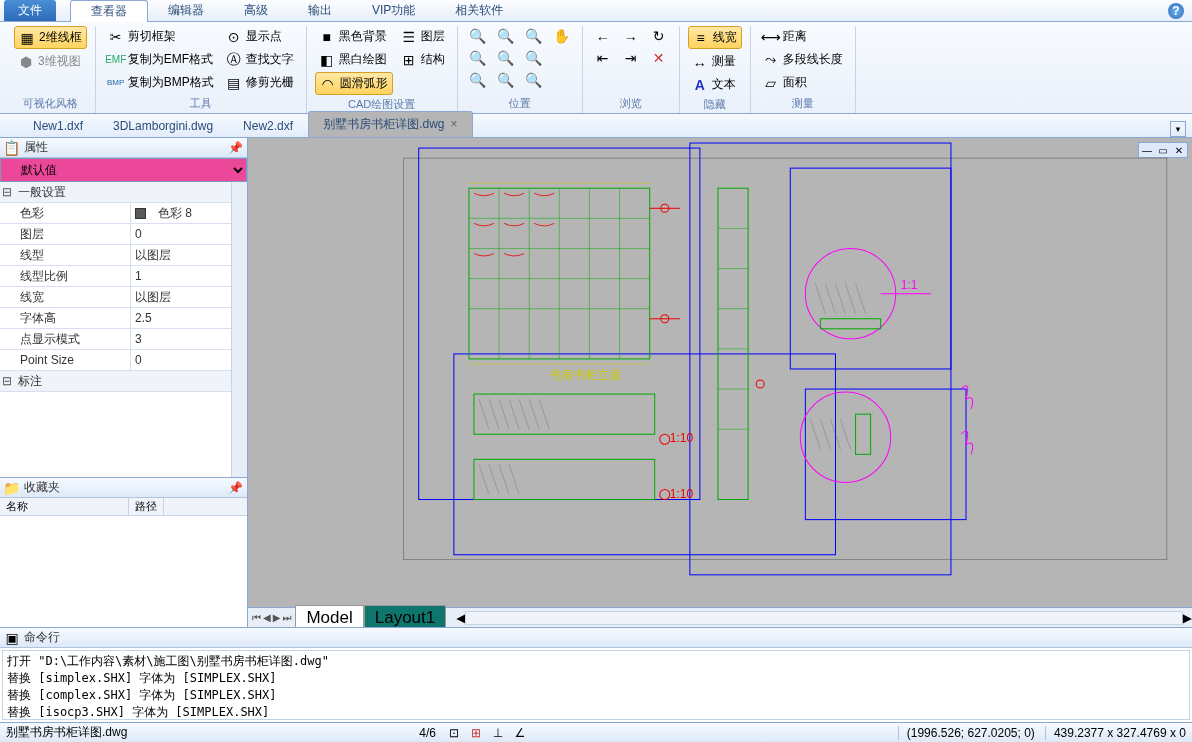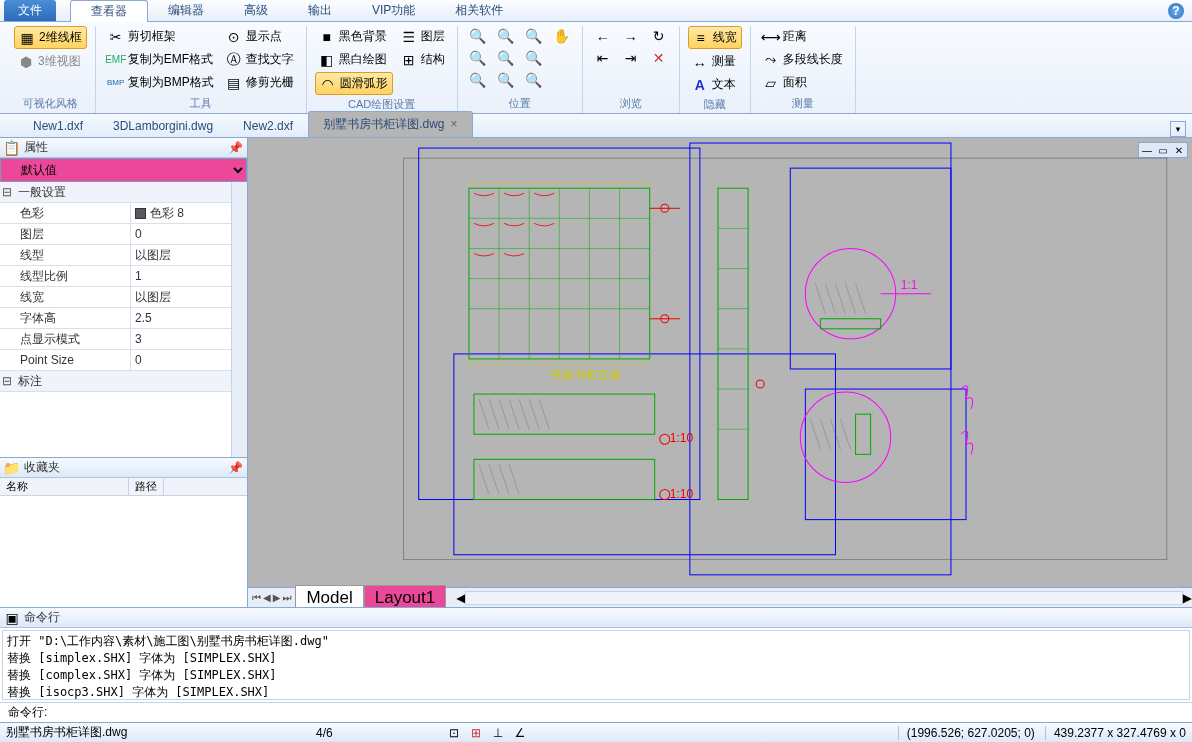--- a/index.html
+++ b/index.html
@@ -27,46 +27,46 @@
 .panel-header{height:20px;background:linear-gradient(#f6faff,#dde9f8);border-bottom:1px solid #b0c3dc;display:flex;align-items:center;padding:0 4px;gap:4px}
 .panel-header .title{flex:1;color:#333}
 .panel-header .pin{color:#666;cursor:pointer}
 .prop-select{width:100%;height:24px;border:1px solid #7a99c2;background:#ec4899;padding:0 16px}
 .prop-table{flex:1;overflow:auto;background:#fff;position:relative}
 .prop-row{display:flex;border-bottom:1px solid #d6e0ee;height:21px;align-items:center}
 .prop-row.section{background:#f0f4fa}
 .prop-row .expand{width:14px;text-align:center;color:#555}
 .prop-row .key{width:130px;padding-left:20px;color:#333}
 .prop-row.section .key{padding-left:4px;font-weight:normal}
-.prop-row .val{flex:1;padding-left:4px;color:#333;border-left:1px solid #d6e0ee;height:100%;display:flex;align-items:center;gap:4px}
+.prop-row .val{flex:1;padding-left:4px;color:#333;border-left:1px solid #d6e0ee;height:100%;display:flex;align-items:center;gap:12px}
 .color-swatch{width:11px;height:11px;background:#5a5a5a;border:1px solid #333}
 .prop-scroll{position:absolute;right:0;top:0;width:16px;height:100%;background:#e8eef7;border-left:1px solid #c5d4e8}
 .fav-panel{height:150px;display:flex;flex-direction:column;border-top:1px solid #8ba8d1}
 .fav-headers{display:flex;background:#f0f4fa;border-bottom:1px solid #c5d4e8;height:18px}
 .fav-headers span{padding:1px 6px;border-right:1px solid #c5d4e8;font-size:11px}
 .fav-headers span:first-child{width:129px}
 .canvas-area{flex:1;display:flex;flex-direction:column;background:#b5b5b5;position:relative}
 .canvas-ctrl{position:absolute;top:4px;right:4px;display:flex;gap:2px;background:#dde9f8;border:1px solid #8ba8d1;padding:1px}
 .canvas-ctrl span{width:14px;height:12px;display:flex;align-items:center;justify-content:center;font-size:10px;cursor:pointer}
 .drawing{flex:1;position:relative;overflow:hidden}
 .drawing svg{position:absolute;inset:0}
 .layout-tabs{height:20px;background:#e8eef7;display:flex;align-items:center;border-top:1px solid #8ba8d1}
 .layout-tabs .lt-nav{display:flex;gap:2px;padding:0 4px}
 .layout-tabs .lt-nav span{cursor:pointer;color:#555;font-size:10px}
 .layout-tab{padding:2px 10px;background:#fff;border:1px solid #999;border-bottom:none;cursor:pointer;font-size:17px}
-.layout-tab.inactive{background:#ec4899}
+.layout-tab.inactive{background:#0f766e}
 .layout-tabs .h-scroll{flex:1;margin-left:10px;height:16px;background:#e8eef7;display:flex;align-items:center}
 .layout-tabs .h-scroll .track{flex:1;height:14px;background:#f0f4fa;border:1px solid #c5d4e8}
 .cmdline-panel{border-top:1px solid #8ba8d1}
 .cmd-log{height:70px;background:#fff;border:1px solid #c5d4e8;margin:2px;padding:2px 4px;font-family:SimSun,monospace;font-size:12px;overflow:hidden;white-space:pre-line}
 .cmd-input-row{display:flex;align-items:center;height:20px;border-top:1px solid #c5d4e8;padding-left:8px}
 .cmd-input-row input{flex:1;border:none;outline:none;height:18px}
 .statusbar{height:20px;background:linear-gradient(#f6faff,#dde9f8);border-top:1px solid #8ba8d1;display:flex;align-items:center;padding:0 6px;gap:10px;font-size:11px}
 .statusbar .file{flex:0 0 300px}
-.statusbar .pages{flex:0 0 120px;text-align:left}
+.statusbar .pages{flex:0 0 120px;text-align:right}
 .statusbar .st-icons{display:flex;gap:6px}
 .statusbar .st-icons span{width:16px;height:16px;display:flex;align-items:center;justify-content:center;border:1px solid transparent}
 .statusbar .coords{margin-left:auto;border-left:1px solid #b0c3dc;padding-left:8px}
 .statusbar .dims{border-left:1px solid #b0c3dc;padding-left:8px;min-width:140px}
 </style>
 </head>
 <body>
 
 <div class="menubar">
   <div class="menu-file">文件</div>
@@ -462,24 +462,20 @@
 
 <div class="cmdline-panel">
   <div class="panel-header">
     <span class="ico">▣</span>
     <span class="title">命令行</span>
   </div>
   <div class="cmd-log">打开 "D:\工作内容\素材\施工图\别墅书房书柜详图.dwg"
 替换 [simplex.SHX] 字体为 [SIMPLEX.SHX]
 替换 [complex.SHX] 字体为 [SIMPLEX.SHX]
 替换 [isocp3.SHX] 字体为 [SIMPLEX.SHX]</div>
-  <div class="cmd-input-row">
-    <span>命令行: </span>
-    <input type="text" style="">
-  </div>
 </div>
 
 <div class="statusbar">
   <span class="file">别墅书房书柜详图.dwg</span>
   <span class="pages">4/6</span>
   <div class="st-icons">
     <span>⊡</span>
     <span style="color:#c33">⊞</span>
     <span>⊥</span>
     <span>∠</span>

